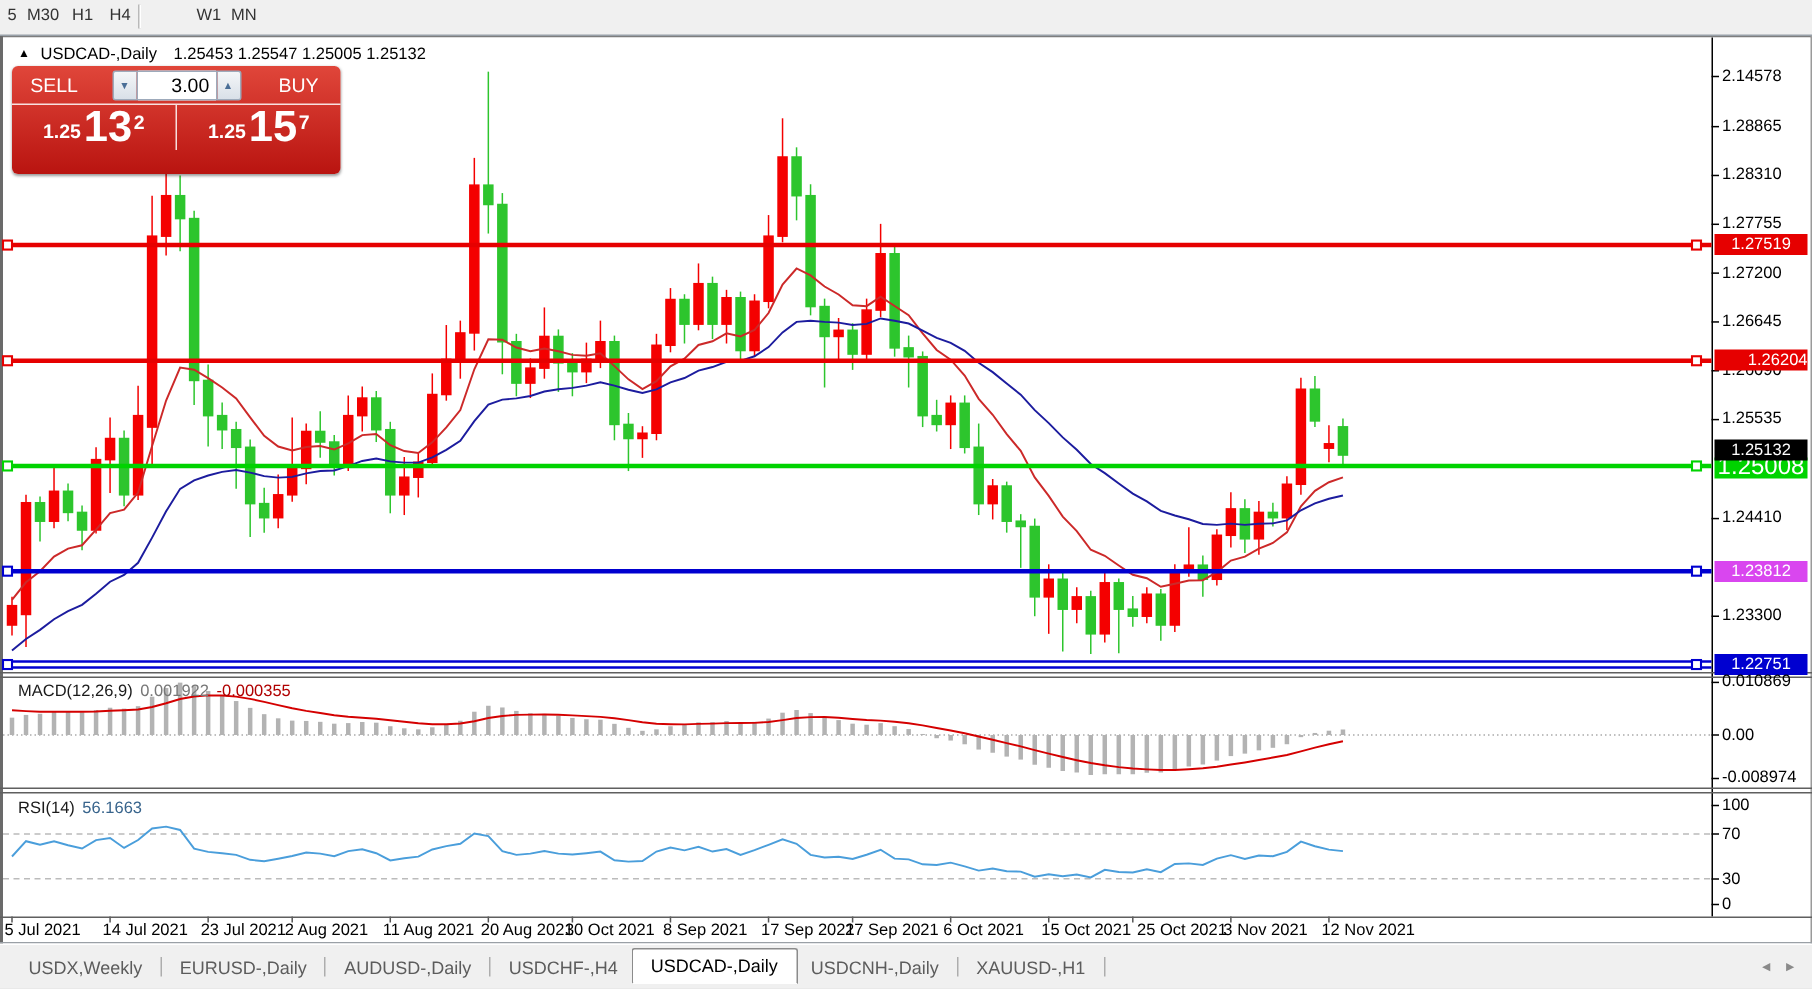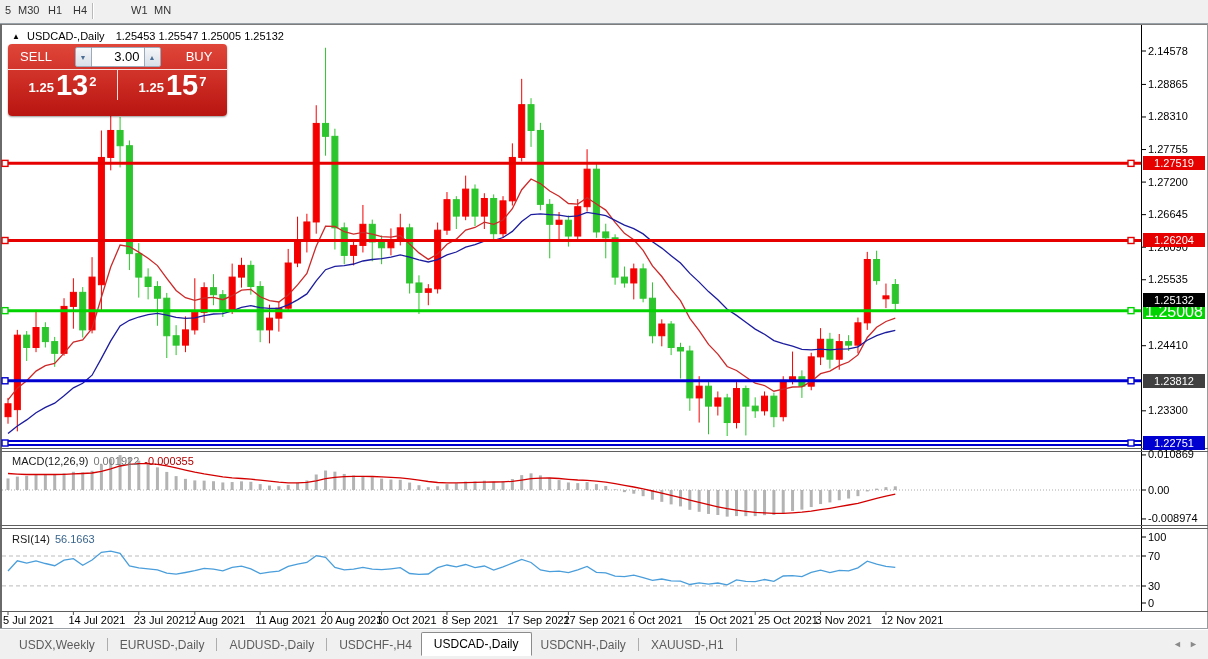--- a/index.html
+++ b/index.html
@@ -463,23 +463,23 @@
       <div style="position:absolute;left:1148px;top:77.93049999999891px;font-size:11px;color:#000;">1.28865</div>
       <div style="position:absolute;left:1148px;top:110.48124999999989px;font-size:11px;color:#000;">1.28310</div>
       <div style="position:absolute;left:1148px;top:143.03199999999958px;font-size:11px;color:#000;">1.27755</div>
       <div style="position:absolute;left:1148px;top:175.58274999999924px;font-size:11px;color:#000;">1.27200</div>
       <div style="position:absolute;left:1148px;top:208.13349999999892px;font-size:11px;color:#000;">1.26645</div>
       <div style="position:absolute;left:1148px;top:240.68424999999988px;font-size:11px;color:#000;">1.26090</div>
       <div style="position:absolute;left:1148px;top:273.23499999999956px;font-size:11px;color:#000;">1.25535</div>
       <div style="position:absolute;left:1148px;top:339.21624999999943px;font-size:11px;color:#000;">1.24410</div>
       <div style="position:absolute;left:1148px;top:404.3177499999988px;font-size:11px;color:#000;">1.23300</div>
       <div style="position:absolute;left:1143px;top:156.3733999999991px;width:62px;height:14px;background:#e60000;color:#fff;font-size:11px;text-align:center;line-height:14px;">1.27519</div>
-      <div style="position:absolute;left:1143px;top:233.49814999999904px;width:62px;height:14px;background:#e60000;color:#fff;font-size:11px;text-align:center;line-height:14px;">1.26204</div>
+      <div style="position:absolute;left:1143px;top:233.49814999999904px;width:62px;height:14px;background:#e60000;color:#fff;font-size:11px;text-align:right;line-height:14px;">1.26204</div>
       <div style="position:absolute;left:1143px;top:305.14354999999887px;width:62px;height:14px;background:#00d300;color:#fff;font-size:16px;text-align:center;line-height:14px;">1.25008</div>
-      <div style="position:absolute;left:1143px;top:373.7889499999987px;width:62px;height:14px;background:#404040;color:#fff;font-size:11px;text-align:center;line-height:14px;">1.23812</div>
+      <div style="position:absolute;left:1143px;top:373.7889499999987px;width:62px;height:14px;background:#d946ef;color:#fff;font-size:11px;text-align:center;line-height:14px;">1.23812</div>
       <div style="position:absolute;left:1143px;top:436.01659999999873px;width:62px;height:14px;background:#0000d0;color:#fff;font-size:11px;text-align:center;line-height:14px;">1.22751</div>
       <div style="position:absolute;left:1143px;top:293.3709499999994px;width:62px;height:14px;background:#000000;color:#fff;font-size:11px;text-align:center;line-height:14px;">1.25132</div>
       <div style="position:absolute;left:1148px;top:448.436606px;font-size:11px;color:#000;">0.010869</div>
       <div style="position:absolute;left:1148px;top:483.5px;font-size:11px;color:#000;">0.00</div>
       <div style="position:absolute;left:1148px;top:512.450124px;font-size:11px;color:#000;">-0.008974</div>
       <div style="position:absolute;left:1148px;top:530.5px;font-size:11px;color:#000;">100</div>
       <div style="position:absolute;left:1148px;top:549.5px;font-size:11px;color:#000;">70</div>
       <div style="position:absolute;left:1148px;top:579.5px;font-size:11px;color:#000;">30</div>
       <div style="position:absolute;left:1148px;top:596.5px;font-size:11px;color:#000;">0</div>
       <div style="position:absolute;left:3px;top:614px;font-size:11px;color:#000;white-space:nowrap;">5 Jul 2021</div>

